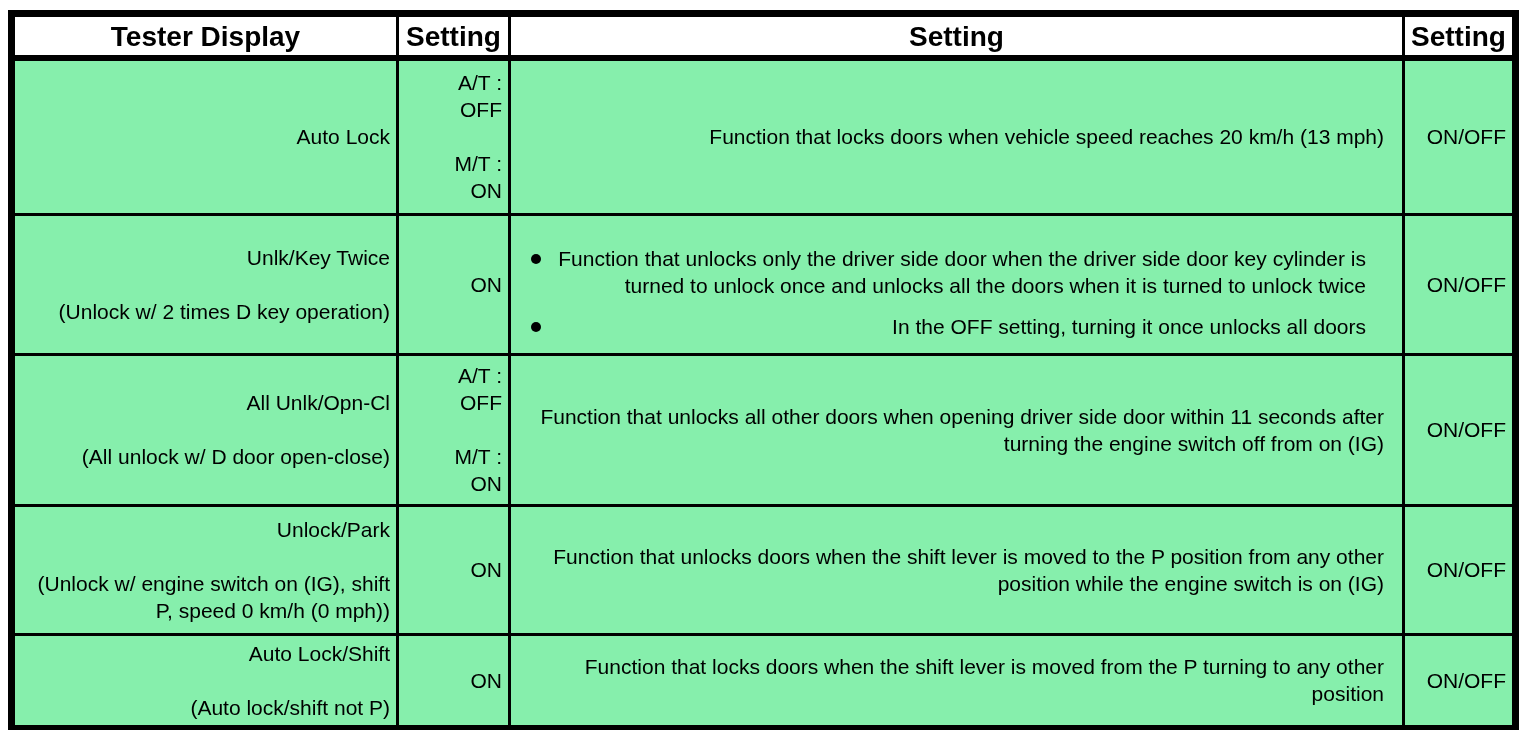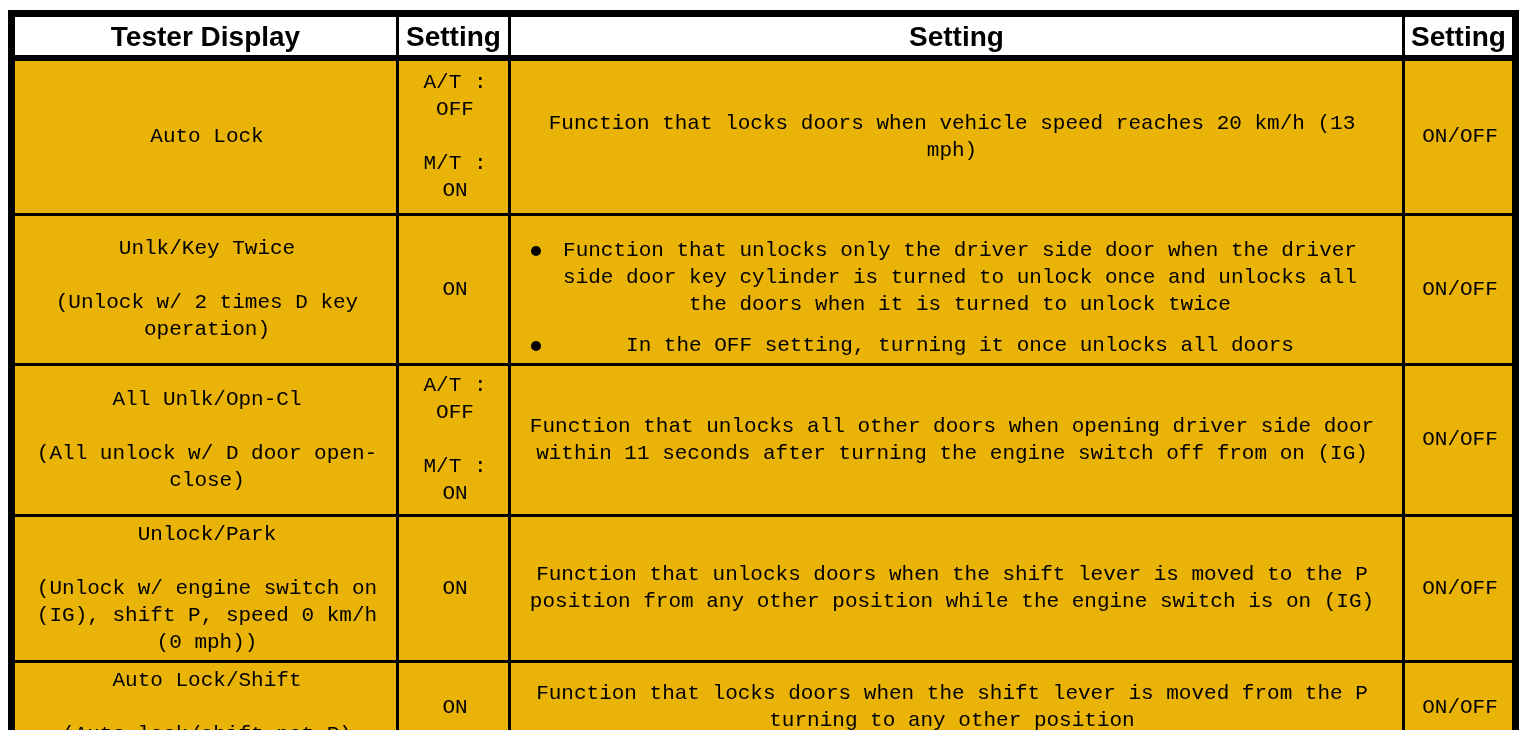--- a/index.html
+++ b/index.html
@@ -37,25 +37,24 @@
     font-weight: bold;
     text-align: center;
     vertical-align: middle;
     height: 34px;
     padding: 2px 4px;
     background: #ffffff;
   }
   table.spec td {
     border: 3px solid #000000;
     vertical-align: middle;
-    text-align: center;
+    text-align: right;
     padding: 4px 6px 4px 9px;
-    background: #eab308;
+    background: #86efac;
     overflow: hidden;
-    font-family: Liberation Mono, monospace;
   }
   td.c-display, td.c-default {
     white-space: pre-line;
   }
   td.c-contents .txt {
     display: block;
     max-width: 864px;
   }
   td.c-setting {
     padding-left: 4px;

